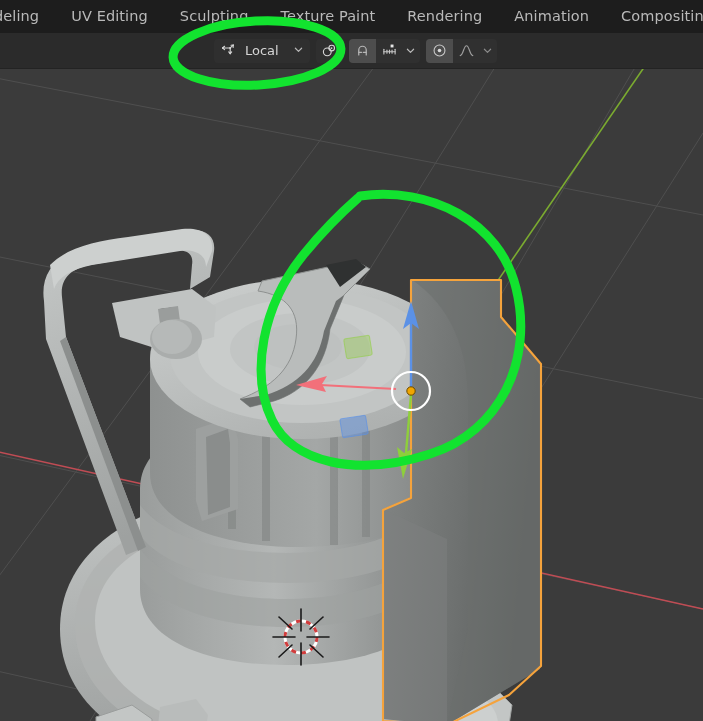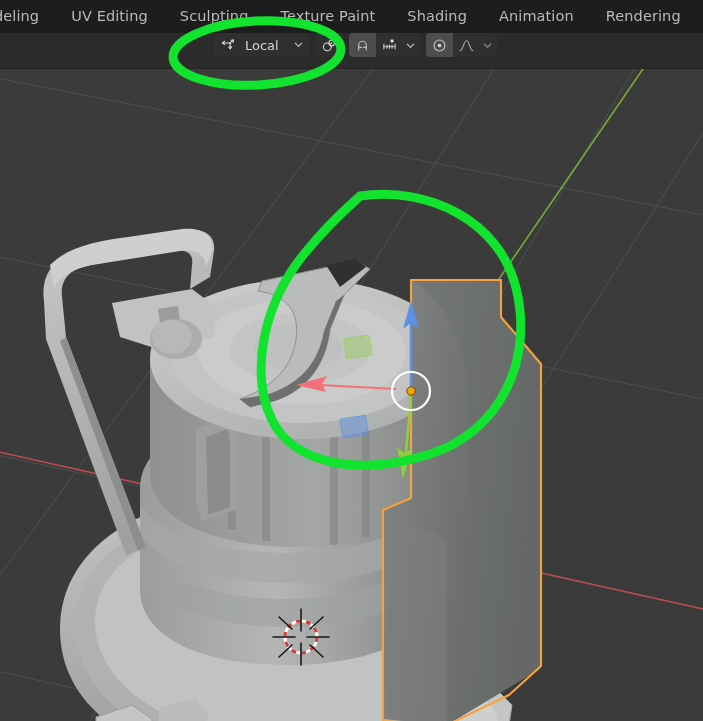--- a/index.html
+++ b/index.html
@@ -26,21 +26,21 @@
     white-space: nowrap;
     cursor: default;
     letter-spacing: .1px;
   }
   .ws-tab.first { padding-left: 0; margin-left: -6px; }
 
   
   .toolrow {
     position: absolute; left: 0; top: 33px; width: 703px; height: 36px;
     background: #2b2b2b;
-    display: flex; align-items: flex-start;
+    display: flex; align-items: center;
     border-bottom: 1px solid #232323;
   }
   .toolrow-inner {
     display: flex; align-items: center; gap: 6px;
     margin-left: 214px;
   }
 
   .widget {
     display: flex; align-items: center;
     height: 24px;
@@ -88,23 +88,22 @@
 </head>
 <body>
 
 <div id="app">
 
   <div class="topbar">
     <div class="ws-tab first">deling</div>
     <div class="ws-tab">UV Editing</div>
     <div class="ws-tab">Sculpting</div>
     <div class="ws-tab">Texture Paint</div>
-    <div class="ws-tab">Shading</div>
+    <div class="ws-tab">Rendering</div>
     <div class="ws-tab">Animation</div>
-    <div class="ws-tab">Rendering</div>
     <div class="ws-tab">Compositing</div>
   </div>
 
   <div class="toolrow">
     <div class="toolrow-inner">
 
       <div class="widget orient-dd">
         <span>
           <svg class="icon" viewBox="0 0 20 20" fill="none" stroke="#d8d8d8" stroke-width="1.35" stroke-linecap="round" stroke-linejoin="round">
             <path d="M3 7 H12"></path>

